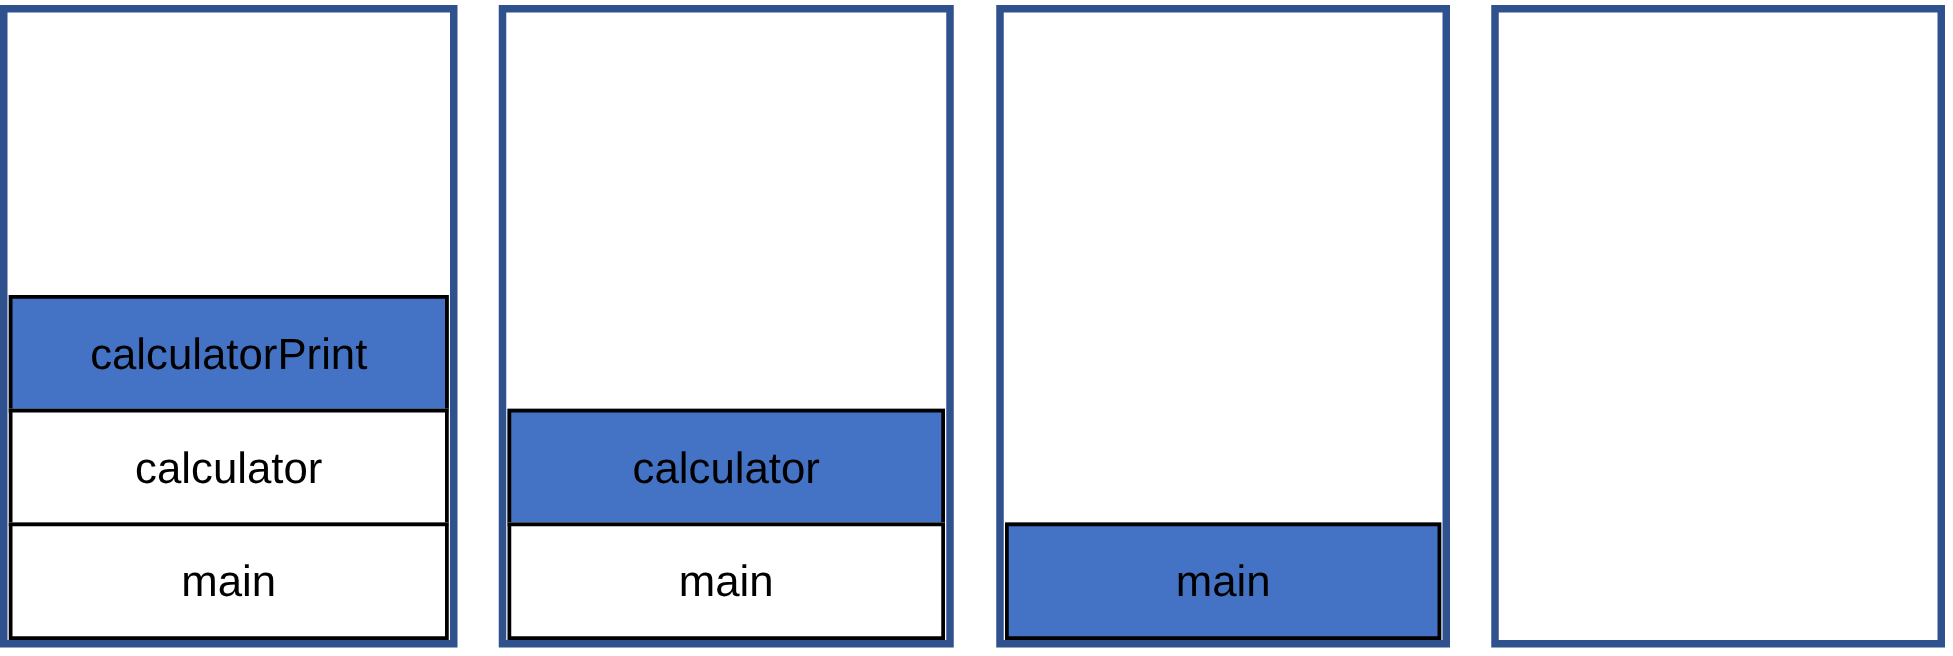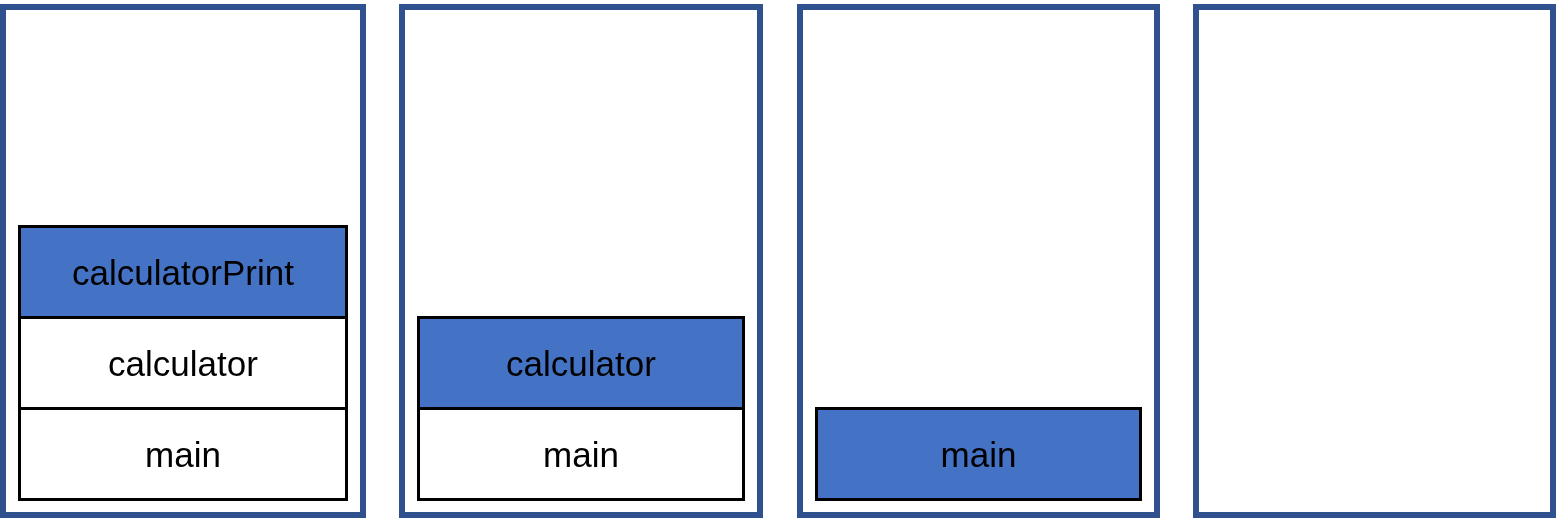--- a/index.html
+++ b/index.html
@@ -23,21 +23,21 @@
   .stack-frame {
     position: absolute;
     top: 4px;
     height: 514px;
     box-sizing: border-box;
     border: 6px solid #2f528f;
     background: #ffffff;
     display: flex;
     justify-content: flex-end;
     align-items: stretch;
-    padding: 15px;
+    padding: 4px;
   }
 
   
   .stack-frame.col-0 { left: 0px;    width: 366px; }
   .stack-frame.col-1 { left: 399px;  width: 364px; }
   .stack-frame.col-2 { left: 797px;  width: 363px; }
   .stack-frame.col-3 { left: 1193px; width: 363px; }
 
   .frame-cells {
     display: flex;

